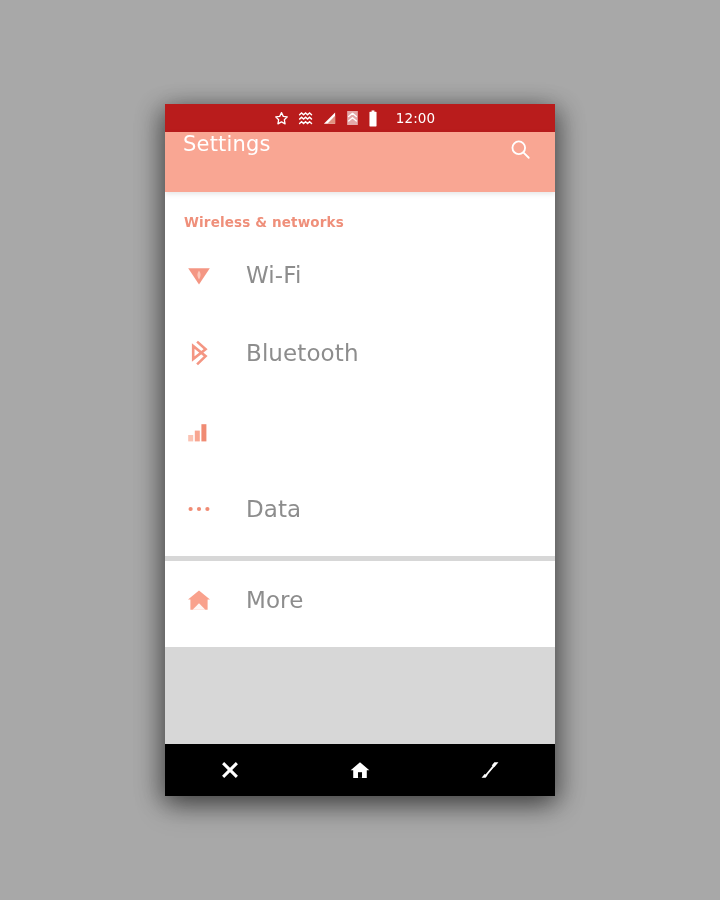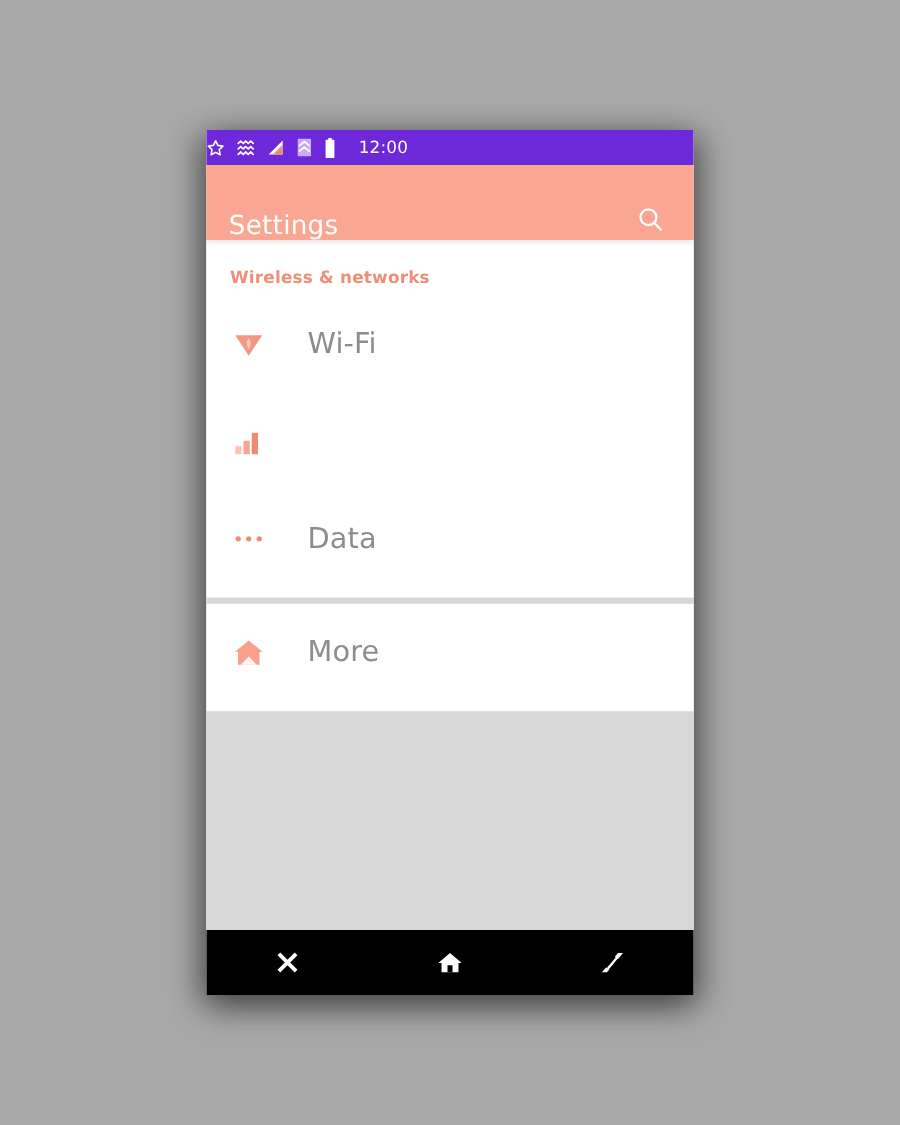--- a/index.html
+++ b/index.html
@@ -27,24 +27,24 @@
     box-shadow: 0 10px 26px rgba(0,0,0,0.38),
                 -8px 4px 22px rgba(0,0,0,0.22),
                 8px 4px 22px rgba(0,0,0,0.22);
     overflow: hidden;
   }
 
   
   #status-bar {
     position: relative;
     height: 28px;
-    background: #6d28d9;
-    display: flex;
-    align-items: center;
-    justify-content: flex-start;
+    background: #b91c1c;
+    display: flex;
+    align-items: center;
+    justify-content: center;
     padding-right: 11px;
     box-sizing: border-box;
   }
   .status-icons {
     display: flex;
     align-items: center;
     gap: 9px;
   }
   .sicon {
     display: block;
@@ -56,21 +56,21 @@
     margin-left: 9px;
     font-family: "DejaVu Sans", sans-serif;
   }
 
   
   #app-bar {
     position: relative;
     height: 60px;
     background: #f9a693;
     display: flex;
-    align-items: flex-end;
+    align-items: flex-start;
     padding: 0 18px;
     box-sizing: border-box;
     box-shadow: 0 2px 5px rgba(0,0,0,0.10);
     z-index: 5;
   }
   #app-title {
     color: #ffffff;
     font-size: 21px;
     font-weight: 400;
     letter-spacing: 0.2px;
@@ -209,20 +209,28 @@
       <div class="list-item">
         <span class="item-icon">
           <svg width="26" height="26" viewBox="0 0 26 26">
             <path d="M2.2 6.2 L23.8 6.2 L13 22.6 Z" fill="#f49683"></path>
             <path d="M13 8.4 C15.1 11.6 15.1 13.6 13 17.4 C10.9 13.6 10.9 11.6 13 8.4 Z" fill="#fbc7b9"></path>
           </svg>
         </span>
         <span class="item-label">Wi-Fi</span>
       </div>
 
+      <div class="list-item">
+        <span class="item-icon">
+          <svg width="26" height="26" viewBox="0 0 26 26">
+            <path d="M11.1 1.6 L19.6 9.2 L7.2 19.1 L7.2 6.0 L19.6 16.2 L11.1 24.4" fill="none" stroke="#f49683" stroke-width="2.6" stroke-linejoin="miter" stroke-linecap="butt"></path>
+          </svg>
+        </span>
+        <span class="item-label">Bluetooth</span>
+      </div>
 
       <div class="list-item">
         <span class="item-icon">
           <svg width="26" height="26" viewBox="0 0 26 26">
             <rect x="2.2" y="17.0" width="5.0" height="6.4" fill="#fbc3b3"></rect>
             <rect x="8.8" y="12.6" width="5.0" height="10.8" fill="#f8a691"></rect>
             <rect x="15.4" y="6.2" width="5.0" height="17.2" fill="#f08b73"></rect>
           </svg>
         </span>
       </div>

